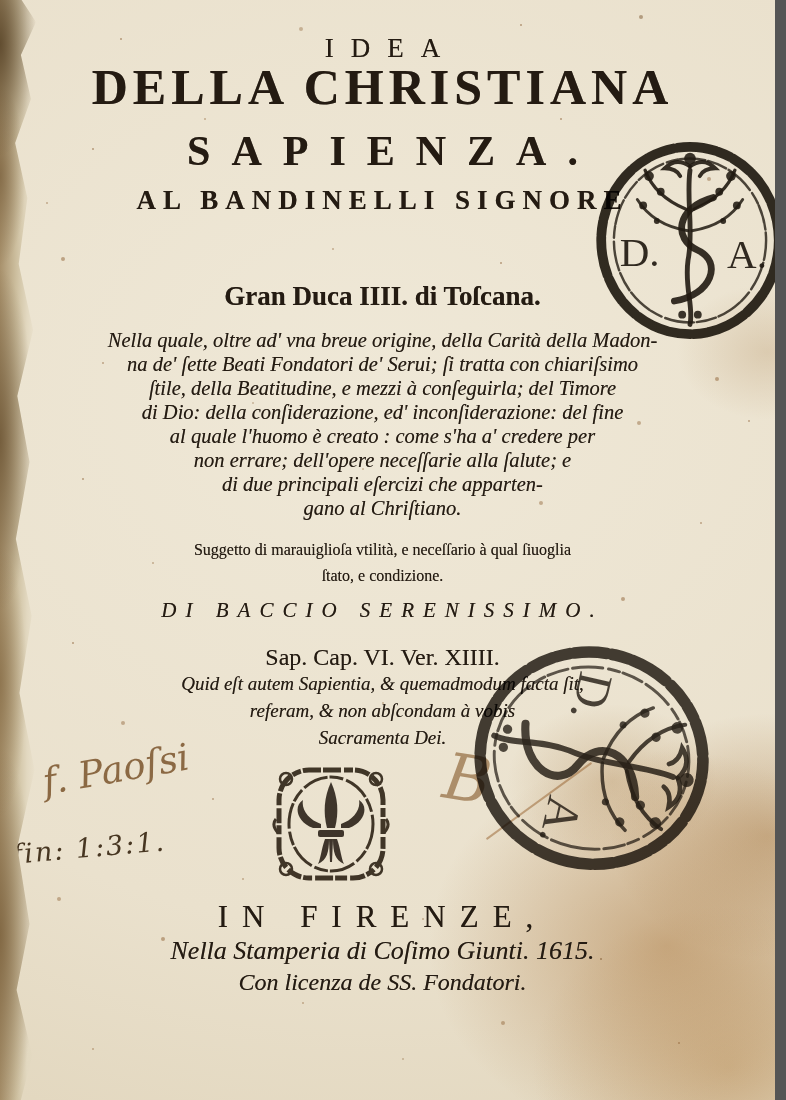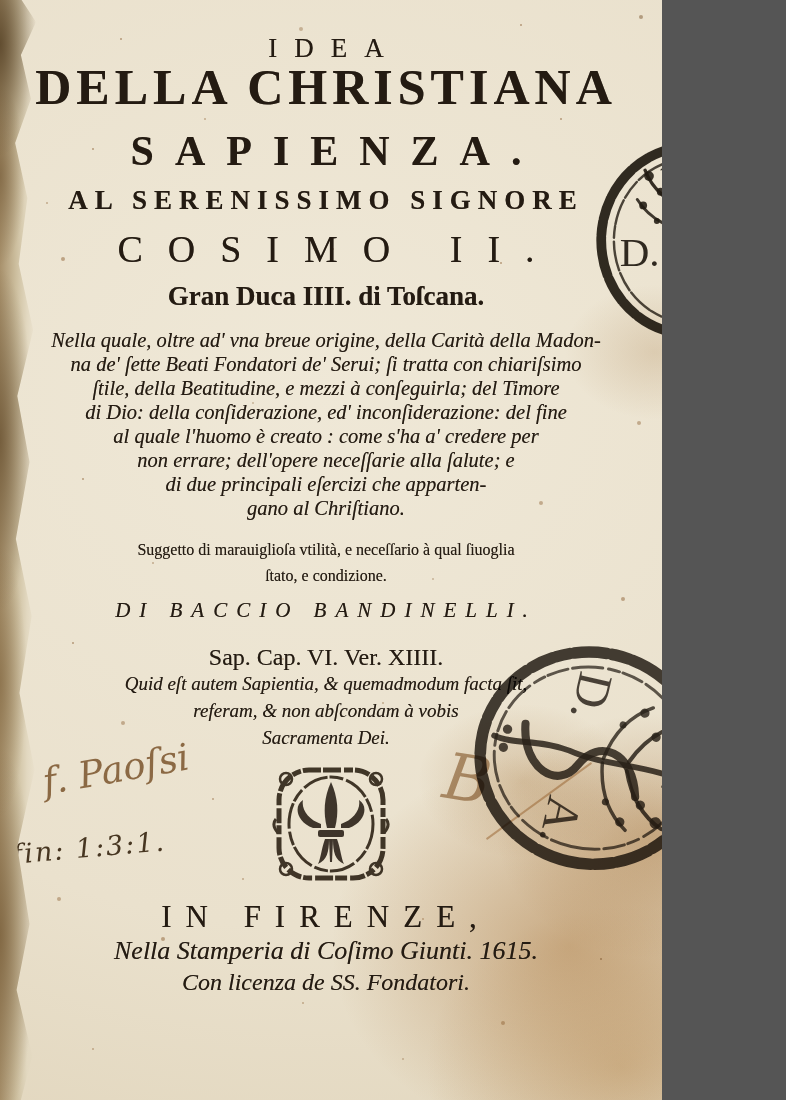--- a/index.html
+++ b/index.html
@@ -1,17 +1,17 @@
 <!DOCTYPE html>
 <html><head>
 <meta charset="utf-8">
 <style>
   html,body{margin:0;padding:0;background:#555;}
   .photo{
-    position:relative;width:662px;height:1100px;overflow:hidden;
+    position:relative;width:775px;height:1100px;overflow:hidden;
     font-family:"Liberation Serif",serif;color:#241b12;
     background:
       radial-gradient(ellipse 340px 280px at 86% 86%, rgba(168,116,58,.50), rgba(168,116,58,0) 70%),
       radial-gradient(ellipse 220px 170px at 99% 76%, rgba(158,108,52,.42), rgba(158,108,52,0) 72%),
       radial-gradient(ellipse 280px 230px at 94% 97%, rgba(186,142,86,.45), rgba(186,142,86,0) 70%),
       radial-gradient(ellipse 150px 110px at 79% 71%, rgba(166,120,64,.30), rgba(166,120,64,0) 70%),
       radial-gradient(ellipse 120px 90px at 99% 32%, rgba(170,130,80,.25), rgba(170,130,80,0) 75%),
       radial-gradient(ellipse 900px 760px at 48% 36%, #efe8d7 0%, #eae1cd 70%, #e3d8c0 100%);
   }
   
@@ -87,41 +87,40 @@
 </head>
 <body>
 
 <div class="photo">
 
   <div class="foxing"></div>
 
   <div class="tx kicker">IDEA</div>
   <div class="tx main-title">DELLA CHRISTIANA</div>
   <div class="tx subtitle">SAPIENZA.</div>
-  <div class="tx dedication">AL SERENISSIMO SIGNORE</div>
-  <div class="tx dedicatee">COSIMO II.</div>
+  <div class="tx dedication">AL BANDINELLI SIGNORE</div>
   <div class="tx rank">Gran Duca IIII. di Toſcana.</div>
 
   <div class="tx argument">
     <div>Nella quale, oltre ad' vna breue origine, della Carità della Madon-</div>
     <div>na de' ſette Beati Fondatori de' Serui; ſi tratta con chiariſsimo</div>
     <div>ſtile, della Beatitudine, e mezzi à conſeguirla; del Timore</div>
     <div>di Dio: della conſiderazione, ed' inconſiderazione: del fine</div>
     <div>al quale l'huomo è creato : come s'ha a' credere per</div>
     <div>non errare; dell'opere neceſſarie alla ſalute; e</div>
     <div>di due principali eſercizi che apparten-</div>
     <div>gano al Chriſtiano.</div>
   </div>
 
   <div class="tx note">
     <div>Suggetto di marauiglioſa vtilità, e neceſſario à qual ſiuoglia</div>
     <div>ſtato, e condizione.</div>
   </div>
 
-  <div class="tx author">DI BACCIO BANDINELLI.</div>
+  <div class="tx author">DI BACCIO SERENISSIMO.</div>
   <div class="tx scripture">Sap. Cap. VI. Ver. XIIII.</div>
 
   <div class="tx quote">
     <div>Quid eſt autem Sapientia, &amp; quemadmodum facta ſit,</div>
     <div>referam, &amp; non abſcondam à vobis</div>
     <div>Sacramenta Dei.</div>
   </div>
 
   <div class="device">
     <svg viewBox="0 0 122 134" width="122" height="134">

